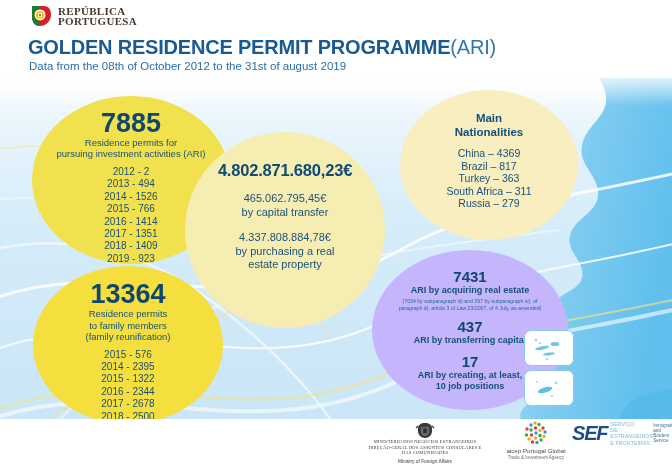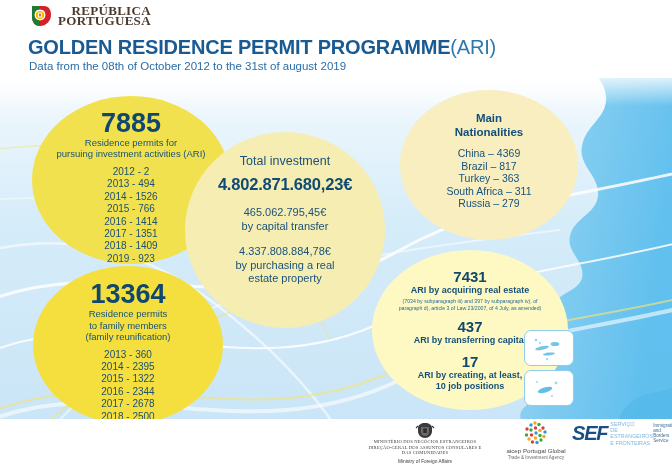--- a/index.html
+++ b/index.html
@@ -15,42 +15,42 @@
     background:linear-gradient(180deg,#ffffff 0%,#ffffff 16%,#eaf5fc 26%,#d5ecf9 48%,#cfe8f8 72%,#c7e4f7 100%);}
   .bg-white-top{position:absolute;left:0;top:0;width:672px;height:78px;background:#ffffff;}
   .bg-fade{position:absolute;left:0;top:70px;width:672px;height:36px;
     background:linear-gradient(180deg,#ffffff 0%,rgba(255,255,255,0) 100%);}
   .sea{position:absolute;right:0;top:0;width:210px;height:467px;}
   .swirls{position:absolute;inset:0;}
 
   
   .rp-logo{position:absolute;left:30px;top:4px;display:flex;align-items:center;gap:6px;}
   .rp-shield{width:22px;height:24px;}
-  .rp-text{font-family:"Liberation Serif",serif;font-size:13px;line-height:10px;
-    color:#4a3a2e;letter-spacing:.3px;font-weight:700;text-align:right;}
+  .rp-text{font-family:"Liberation Serif",serif;font-size:11px;line-height:10px;
+    color:#4a3a2e;letter-spacing:.3px;font-weight:700;}
 
   .title{position:absolute;left:28px;top:36px;
     font-size:20px;font-weight:700;color:#1a5a93;letter-spacing:-.2px;
     white-space:nowrap;}
   .title .ari{font-weight:400;color:#2f78ad;}
   .subtitle{position:absolute;left:29px;top:60px;font-size:11.5px;color:#2a6ea8;
     white-space:nowrap;}
 
   
   .circle{position:absolute;border-radius:50%;display:flex;flex-direction:column;
     align-items:center;text-align:center;color:#11496f;}
   .c-permits{left:32px;top:96px;width:198px;height:168px;background:#f2e14e;
      padding-top:14px;box-sizing:border-box;justify-content:center;}
   .c-family{left:33px;top:266px;width:190px;height:158px;background:#f4df3f;
      padding-top:14px;box-sizing:border-box;}
   .c-invest{left:185px;top:132px;width:200px;height:196px;background:#f6edb3;
      padding-top:22px;box-sizing:border-box;}
   .c-nation{left:400px;top:90px;width:178px;height:150px;background:#f8eec0;
      padding-top:22px;box-sizing:border-box;}
-  .c-routes{left:372px;top:250px;width:196px;height:160px;background:#fef9c3;
+  .c-routes{left:372px;top:250px;width:196px;height:160px;background:#c4b5fd;
      padding-top:18px;box-sizing:border-box;}
 
   .big-num{font-size:27px;font-weight:700;line-height:28px;color:#10476d;}
   .cap{font-size:9.5px;line-height:11.5px;color:#16527a;}
   .yearlist{margin-top:6px;font-size:10px;line-height:12.4px;color:#1b4f74;}
   .yearlist .ln{white-space:nowrap;}
 
   .ti-label{font-size:12.5px;color:#1b5179;line-height:14px;}
   .ti-amount{font-size:16.5px;font-weight:700;color:#0f4a74;margin-top:7px;letter-spacing:-.2px;}
   .ti-sub{margin-top:12px;font-size:11px;line-height:13.5px;color:#1b5179;}
@@ -171,32 +171,31 @@
   </div>
 
   <div class="circle c-family">
     <div class="big-num">13364</div>
     <div class="cap">
       <div>Residence permits</div>
       <div>to family members</div>
       <div>(family reunification)</div>
     </div>
     <div class="yearlist">
-      <div class="ln">2013 - 360</div>
+      <div class="ln">2015 - 576</div>
       <div class="ln">2014 - 2395</div>
       <div class="ln">2015 - 1322</div>
       <div class="ln">2016 - 2344</div>
       <div class="ln">2017 - 2678</div>
       <div class="ln">2018 - 2500</div>
       <div class="ln">2019 - 1549</div>
     </div>
   </div>
 
   <div class="circle c-invest">
-    <div class="ti-label">Total investment</div>
     <div class="ti-amount">4.802.871.680,23€</div>
     <div class="ti-sub">
       <div>465.062.795,45€</div>
       <div>by capital transfer</div>
     </div>
     <div class="ti-sub2">
       <div>4.337.808.884,78€</div>
       <div>by purchasing a real</div>
       <div>estate property</div>
     </div>

